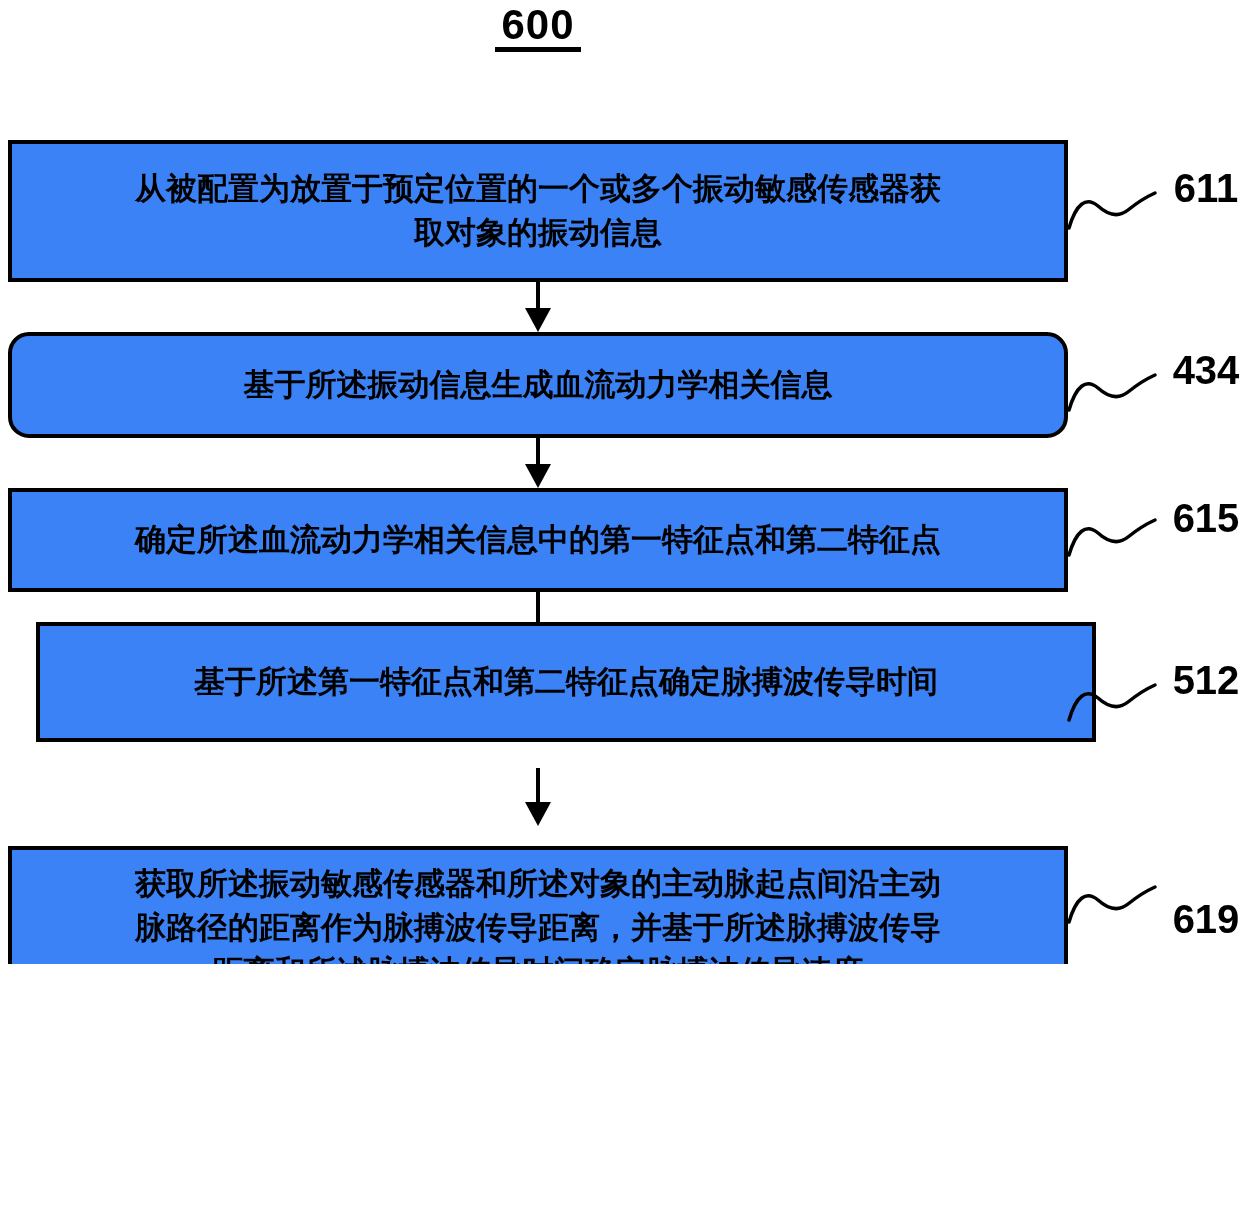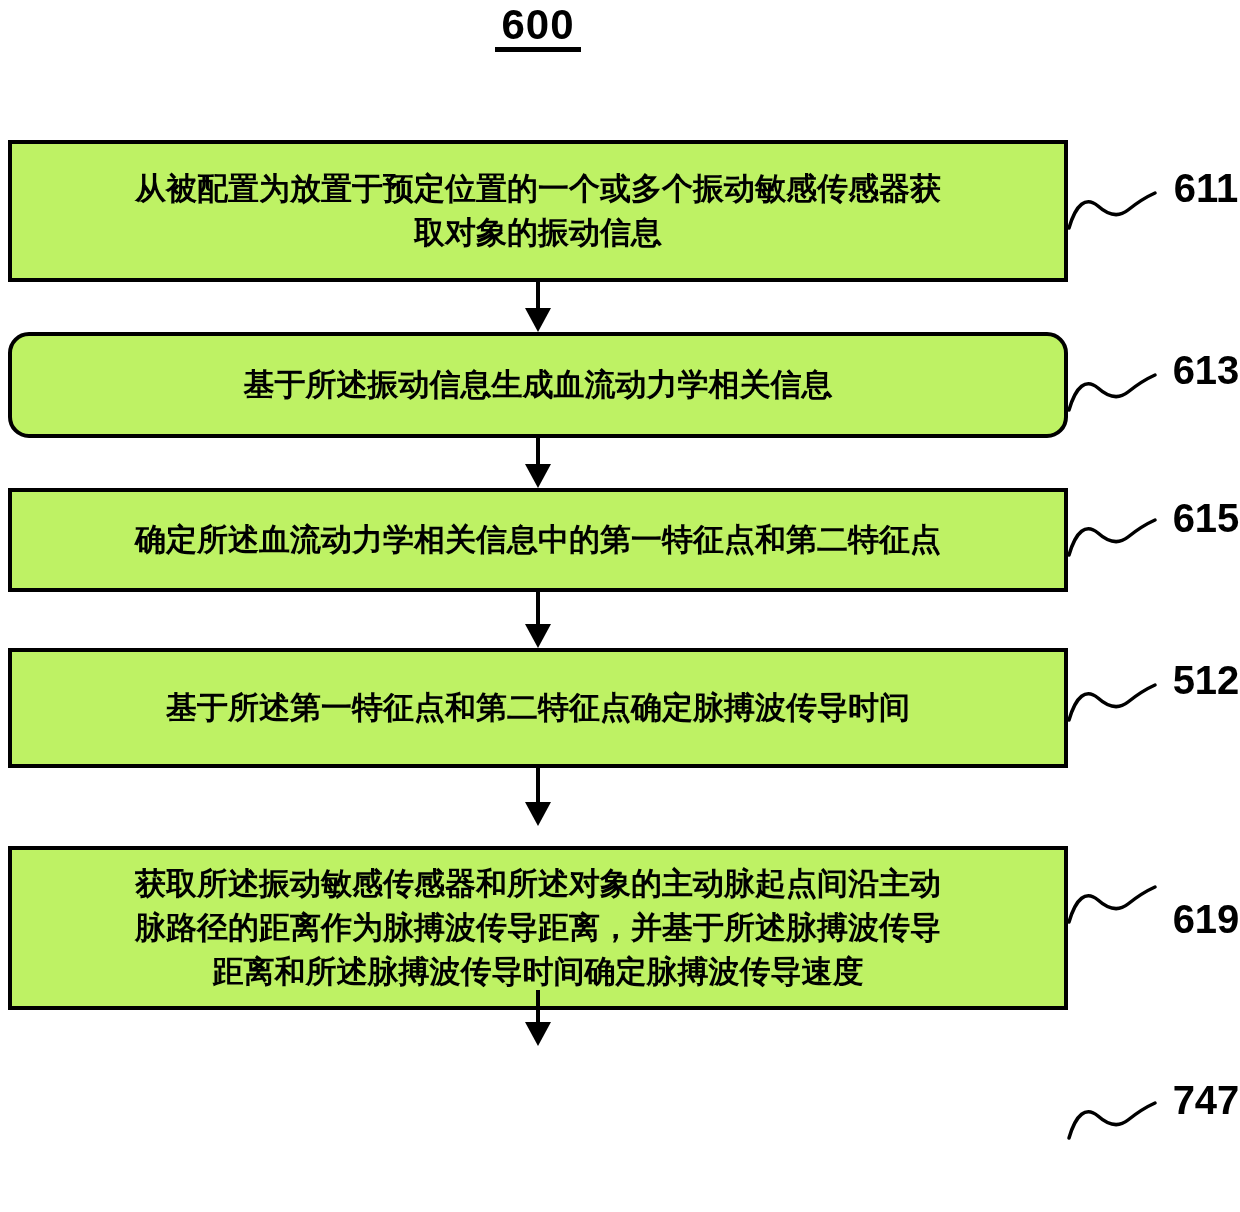--- a/index.html
+++ b/index.html
@@ -4,21 +4,21 @@
 <style>
   html, body {
     margin: 0;
     padding: 0;
     background: #ffffff;
     font-family: "Liberation Sans", sans-serif;
   }
   #canvas {
     position: relative;
     width: 1240px;
-    height: 1212px;
+    height: 964px;
     background: #ffffff;
     overflow: hidden;
     color: #000;
   }
   .fig-title-wrap {
     position: absolute;
     left: 0;
     top: 4px;
     width: 1076px;
     text-align: center;
@@ -31,21 +31,21 @@
     border-bottom: 5px solid #000;
     padding: 0 6px 1px 6px;
     line-height: 1.0;
   }
   .process-box {
     position: absolute;
     left: 8px;
     width: 1060px;
     border: 4px solid #000;
     box-sizing: border-box;
-    background: #bef264;
+    background: #3b82f6;
     display: flex;
     align-items: center;
     justify-content: center;
   }
   .box-text {
     width: 100%;
     text-align: center;
     font-size: 31px;
     font-weight: bold;
     line-height: 44px;
@@ -113,41 +113,41 @@
     <div class="shaft" style="height:30px;"></div>
       <div class="head"></div>
   </div>
 
   <div class="process-box" style="top:332px;height:106px;border-radius:21px;">
     <div class="box-text">基于所述振动信息生成血流动力学相关信息</div>
   </div>
   <svg class="squiggle" style="top:360px;" viewBox="0 0 92 56">
     <path d="M3,50 C10,26 20,18 32,28 C42,37 52,40 62,32 C72,24 80,19 89,15" fill="none" stroke="#000" stroke-width="3.5" stroke-linecap="round"></path>
   </svg>
-  <div class="ref-num" style="top:350px;">613</div>
+  <div class="ref-num" style="top:350px;">434</div>
 
   <div class="flow-arrow" style="top:438px;height:50px;">
     <div class="shaft" style="height:30px;"></div>
       <div class="head"></div>
   </div>
 
   <div class="process-box" style="top:488px;height:104px;">
     <div class="box-text">确定所述血流动力学相关信息中的第一特征点和第二特征点</div>
   </div>
   <svg class="squiggle" style="top:505px;" viewBox="0 0 92 56">
     <path d="M3,50 C10,26 20,18 32,28 C42,37 52,40 62,32 C72,24 80,19 89,15" fill="none" stroke="#000" stroke-width="3.5" stroke-linecap="round"></path>
   </svg>
   <div class="ref-num" style="top:498px;">615</div>
 
   <div class="flow-arrow" style="top:592px;height:56px;">
     <div class="shaft" style="height:36px;"></div>
       <div class="head"></div>
   </div>
 
-  <div class="process-box" style="top:648px;height:120px;">
+  <div class="process-box" style="top:622px;height:120px;margin-left:28px;">
     <div class="box-text">基于所述第一特征点和第二特征点确定脉搏波传导时间</div>
   </div>
   <svg class="squiggle" style="top:670px;" viewBox="0 0 92 56">
     <path d="M3,50 C10,26 20,18 32,28 C42,37 52,40 62,32 C72,24 80,19 89,15" fill="none" stroke="#000" stroke-width="3.5" stroke-linecap="round"></path>
   </svg>
   <div class="ref-num" style="top:660px;">512</div>
 
   <div class="flow-arrow" style="top:768px;height:58px;">
     <div class="shaft" style="height:38px;"></div>
       <div class="head"></div>

